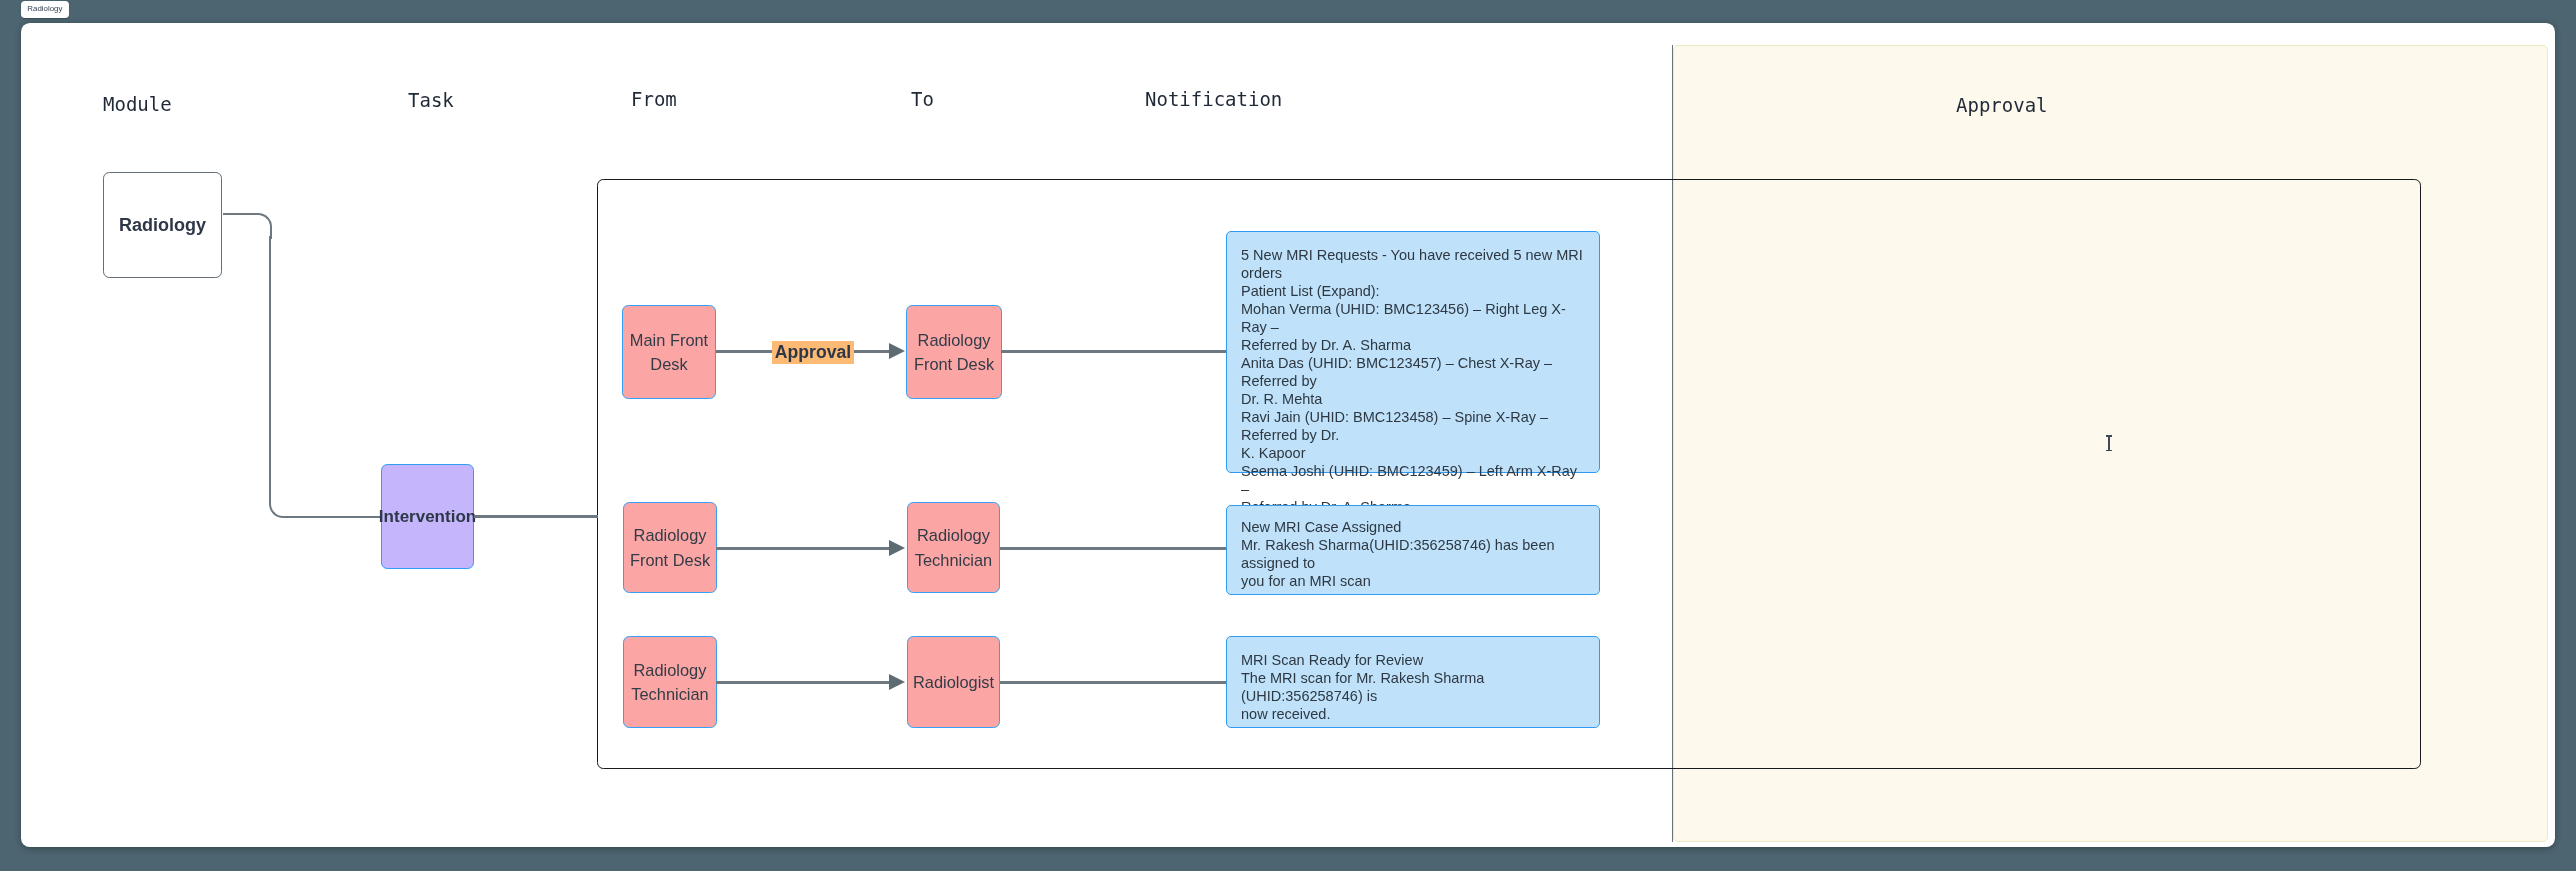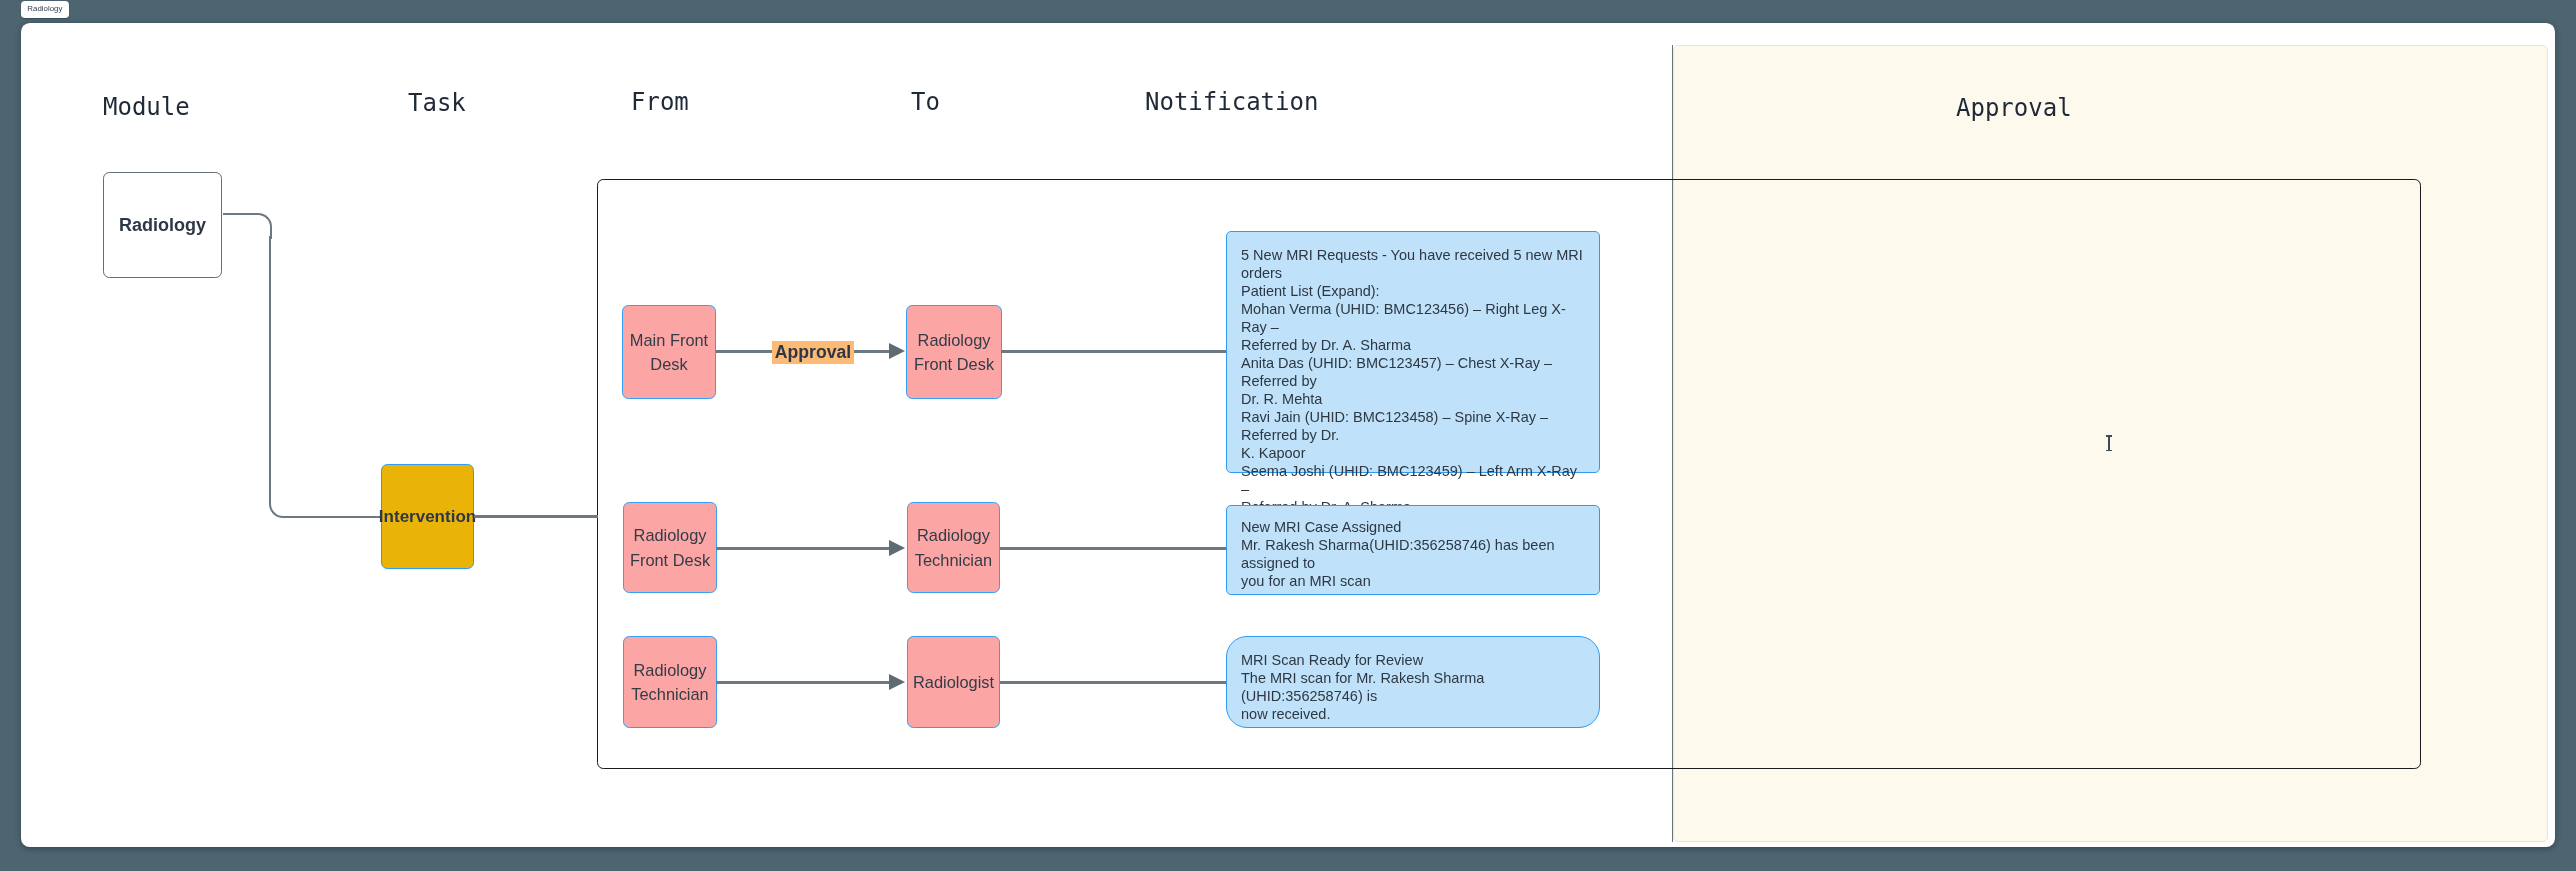--- a/index.html
+++ b/index.html
@@ -12,29 +12,29 @@
     font-size:7.9px;line-height:16.4px;color:#374151;z-index:7;box-shadow:0 0.6px 1.3px rgba(0,0,0,.25);}
   #canvas{left:21px;top:22.6px;width:2534px;height:824px;background:#ffffff;border-radius:8.8px;
     box-shadow:0 1.3px 6.3px rgba(0,0,0,.3);z-index:1;}
   #activity-panel{left:1673px;top:45px;width:875px;height:797px;background:#fdf9ed;
     border:1.3px solid #f0e7c6;border-radius:5px;z-index:2;}
   #activity-separator{left:1672px;top:45px;width:1.3px;height:797px;background:#6a737b;z-index:3;}
   #flow-container{left:597px;top:179px;width:1824px;height:590px;border:1.9px solid #171b20;
     border-radius:6.3px;z-index:4;background:transparent;}
 
   
-  .col-header{font-family:"DejaVu Sans Mono",monospace;font-size:24px;font-weight:500;
+  .col-header{font-family:"DejaVu Sans Mono",monospace;font-size:19px;font-weight:500;
     color:#1f2937;z-index:5;white-space:nowrap;}
 
   
   .node{display:flex;align-items:center;justify-content:center;text-align:center;
     white-space:pre-line;z-index:5;}
   #module-node{left:103px;top:172px;width:119px;height:106px;background:#ffffff;
     border:1.9px solid #656d77;border-radius:6.3px;font-size:18px;font-weight:700;color:#2d3748;}
-  #task-node{left:381px;top:464px;width:93px;height:105px;background:#eab308;
+  #task-node{left:381px;top:464px;width:93px;height:105px;background:#c4b5fd;
     border:1.9px solid #309df4;border-radius:6.3px;font-size:17px;font-weight:700;color:#2d3748;}
   .flow-node{background:#fca5a5;border:1.9px solid #35a0f5;border-radius:6.3px;
     font-size:16.4px;line-height:24.5px;color:#323c47;}
 
   
   .h-line{height:2.5px;background:#6e7880;z-index:5;}
   .elbow-a{left:223px;top:213px;width:49px;height:26.4px;border-top:2.5px solid #6e7880;
     border-right:2.5px solid #6e7880;border-top-right-radius:14px;z-index:5;}
   .elbow-b{left:269px;top:236px;width:112px;height:282px;border-left:2.5px solid #6e7880;
     border-bottom:2.5px solid #6e7880;border-bottom-left-radius:14px;z-index:5;}
@@ -115,21 +115,21 @@
   <div>Mr. Rakesh Sharma(UHID:356258746) has been assigned to</div>
   <div>you for an MRI scan</div>
 </div>
 
 <div class="abs node flow-node" style="left:623px;top:636px;width:94px;height:92px;">Radiology
 Technician</div>
 <div class="abs h-line" style="left:716px;top:681px;width:175px;"></div>
 <div class="abs arrow-head" style="left:889px;top:674px;"></div>
 <div class="abs node flow-node" style="left:907px;top:636px;width:93px;height:92px;">Radiologist</div>
 <div class="abs h-line" style="left:1000px;top:681px;width:226px;"></div>
-<div class="abs notif" style="top:636px;height:92px;border-radius:21px;">
+<div class="abs notif" style="top:636px;height:92px;">
   <div class="notif-title">MRI Scan Ready for Review</div>
   <div>The MRI scan for Mr. Rakesh Sharma (UHID:356258746) is</div>
   <div>now received.</div>
 </div>
 
 <div class="abs" id="activity-cursor">
   <div class="bar"></div>
     <div class="cap-t"></div>
     <div class="cap-b"></div>
 </div>

